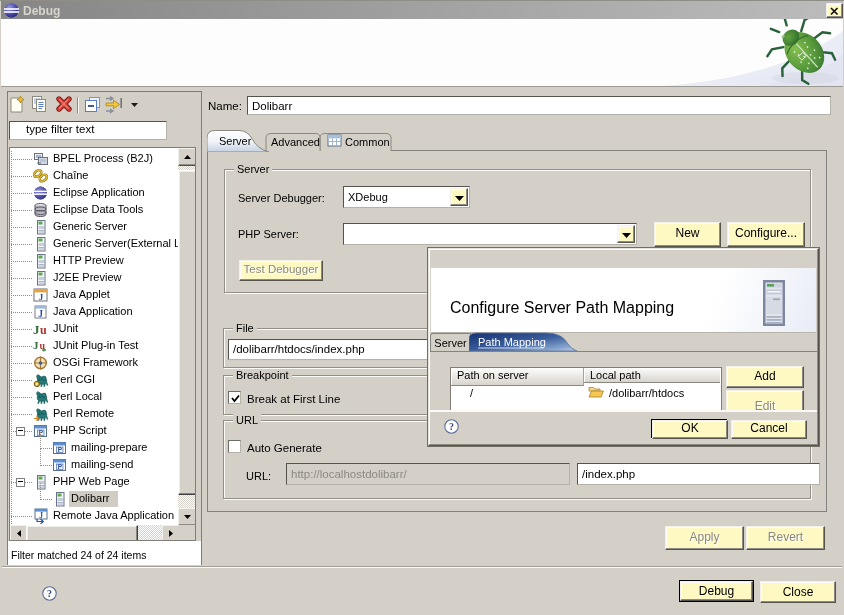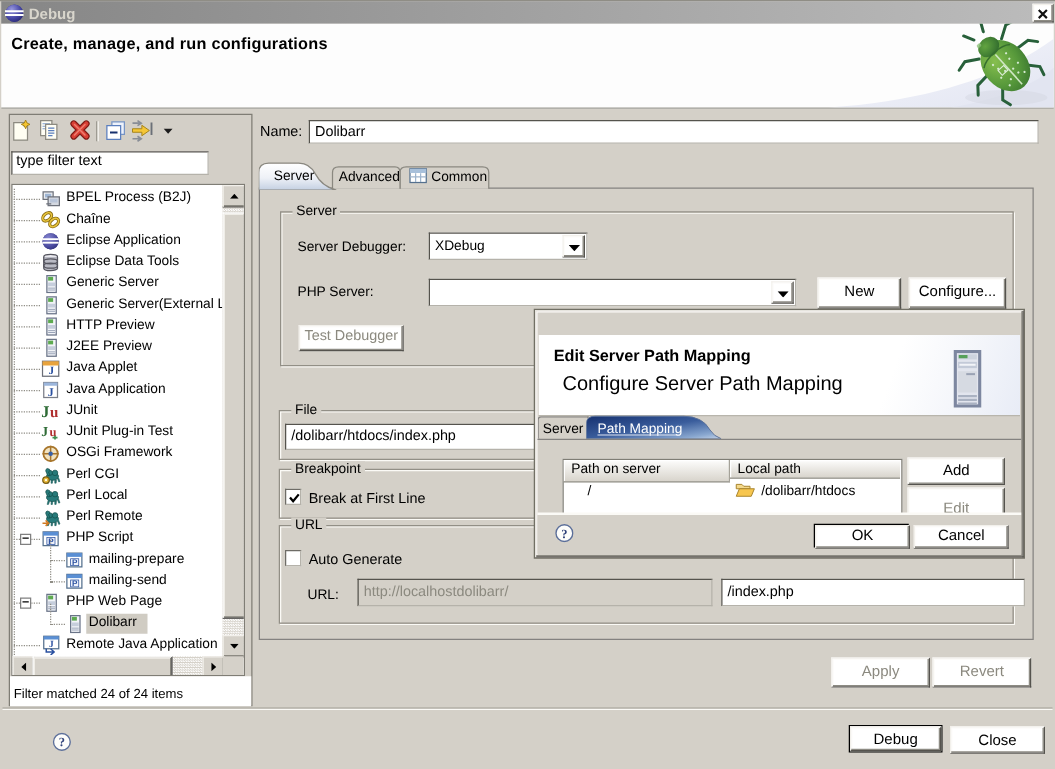--- a/index.html
+++ b/index.html
@@ -2,21 +2,21 @@
 <html><head><meta charset="utf-8">
 <style>
 html,body{margin:0;padding:0}
 body{width:844px;height:615px;overflow:hidden;position:relative;
   font-family:"Liberation Sans",sans-serif;font-size:11px;color:#000;
   background:#d4d0c8;}
 .abs{position:absolute}
 
 .raised{background:#d5d1c9;border:1px solid;border-color:#ffffff #404040 #404040 #ffffff;
   box-shadow:inset -1px -1px 0 #87857d, inset 1px 1px 0 #efede7;}
-.btn{background:#ffffff;border:1px solid;border-color:#f2f0eb #55534e #55534e #f2f0eb;
+.btn{background:#fef9c3;border:1px solid;border-color:#f2f0eb #55534e #55534e #f2f0eb;
   box-shadow:inset -1px -1px 0 #8d8b83, inset 1px 1px 0 #fdfcfa;
   text-align:center;font-size:12px;line-height:21px;}
 .dis{color:#8b897f;text-shadow:1px 1px 0 #fefefb;text-align:center;}
 .sunken{background:#fff;border:1px solid;border-color:#55534d #b5b2aa #b5b2aa #55534d;}
 .field{background:#fff;border:1px solid;border-color:#55534d #b5b2aa #b5b2aa #55534d;
   font-size:11.5px;line-height:19px;padding-left:4px;white-space:nowrap;overflow:hidden}
 .grp{border:1px solid #928f86;box-shadow:inset 1px 1px 0 #fbfaf6, 1px 1px 0 #fbfaf6;}
 .grplbl{position:absolute;top:-7px;left:9px;background:#d4d0c8;padding:0 3px;font-size:11px;line-height:13px}
 .cb{width:11px;height:11px;background:#fff;border:1px solid;border-color:#6e6c66 #b5b2aa #b5b2aa #6e6c66;}
 .lbl{font-size:11px;line-height:13px;white-space:nowrap}
@@ -108,21 +108,20 @@
           <circle cx="7" cy="-5" r="0.9"></circle>
           <circle cx="-3" cy="5" r="0.9"></circle>
         <circle cx="3" cy="8" r="0.9"></circle>
           <circle cx="-8" cy="16" r="0.9"></circle>
           <circle cx="8" cy="16" r="0.9"></circle>
       </g>
       <rect x="-7" y="1" width="6" height="5" fill="none" stroke="#ddeed8" stroke-width="0.9"></rect>
       <ellipse cx="-5" cy="-24" rx="2" ry="1.5" fill="#8fc27c" opacity="0.8"></ellipse>
     </g>
   </svg>
-  <div class="abs" style="left:8px;top:8px;font-weight:bold;font-size:13px;letter-spacing:.2px">Create, manage, and run configurations</div>
 </div>
 
 <div class="abs" style="left:7px;top:91px;width:195px;height:474px;border:1px solid #7f7d75;background:#d3cfc7;box-sizing:border-box">
 </div>
 
 <svg class="abs" style="left:9px;top:95px" width="135" height="20" viewBox="0 0 135 20">
 
   <g>
     <path d="M2 3 h8 l3 3 v11 h-11 z" fill="#fffef2" stroke="#8c8a80"></path>
     <path d="M10 3 l3 3 h-3 z" fill="#e4e1d2" stroke="#8c8a80" stroke-width="0.8"></path>
@@ -159,21 +158,21 @@
     <path d="M1 3.5 h6 M5 1.5 l3 2 -3 2" stroke="#888d96" stroke-width="1.3" fill="none"></path>
     <path d="M16.2 3 v10" stroke="#6b7078" stroke-width="1.5"></path>
     <path d="M1 8 h7.5 v-2.8 l6 4.2 -6 4.2 v-2.8 h-7.5 z" fill="#f5c636" stroke="#a5841c" stroke-width="0.8"></path>
     <path d="M1 16 h6 M5 14 l3 2 -3 2" stroke="#888d96" stroke-width="1.3" fill="none"></path>
   </g>
 
   <path d="M122 8 h7 l-3.5 4 z" fill="#1c1c1c"></path>
 </svg>
 
 <div class="abs sunken" style="left:9px;top:121px;width:156px;height:17px;">
-  <div style="margin:1px 0 0 3px;font-size:11.5px">type filter text</div>
+  <div style="margin:1px 0 0 16px;font-size:11.5px">type filter text</div>
 </div>
 
 <div class="abs" style="left:9px;top:147px;width:187px;height:394px;background:#fff;border:1px solid #7f7d75;box-sizing:border-box;overflow:hidden">
   <div id="tree" class="abs" style="left:0;top:0;width:168px;height:486px;overflow:hidden">
       <div class="dotV" style="left:1px;top:3px;height:513px"></div>
       <div class="dotH" style="left:1px;top:10.5px;width:21px"></div>
       <svg class="ticon" style="left:23px;top:2.5px" viewBox="0 0 16 16">
         <rect x="1.5" y="2.5" width="8" height="6" fill="#eceef2" stroke="#6d717b"></rect>
         <rect x="3" y="4" width="5" height="3" fill="#9fb6d4"></rect>
         <rect x="5.5" y="6.5" width="9" height="7" fill="#d4d8e0" stroke="#6d717b"></rect>
@@ -479,21 +478,20 @@
   <div class="btn" style="width:73px;height:20px;line-height:18px;box-sizing:border-box">Debug</div>
 </div>
 <div class="abs btn" style="left:760px;top:581px;width:76px;height:22px;line-height:20px;box-sizing:border-box">Close</div>
 
 <div class="abs" style="left:428px;top:248px;width:389px;height:196px;background:#d4d0c8;
   border:1px solid;border-color:#e6e4de #55534e #55534e #e6e4de;box-shadow:0 0 0 1px #716f64, inset -1px -1px 0 #8d8b83, inset 1px 1px 0 #fdfcfa;z-index:10">
 
 
   <div class="abs" style="left:2px;top:19px;width:385px;height:64px;
     background:linear-gradient(110deg,#ffffff 72%,#f3f5fa 88%,#e8ecf6 100%);border-bottom:1px solid #b8b5ac">
-    <div class="abs" style="left:12px;top:9px;font-weight:bold;font-size:13px">Edit Server Path Mapping</div>
     <div class="abs" style="left:19px;top:31px;font-size:16px">Configure Server Path Mapping</div>
     <svg class="abs" style="left:331px;top:11px" width="24" height="48" viewBox="0 0 24 48">
       <rect x="1" y="1" width="22" height="46" fill="#7d87a0"></rect>
       <rect x="3.5" y="3.5" width="17" height="41" fill="#e2e5ee"></rect>
       <rect x="4.5" y="4.5" width="15" height="4" fill="#cdd3de"></rect>
       <rect x="5" y="5" width="7" height="2.6" fill="#57a05a"></rect>
       <rect x="4.5" y="10.5" width="15" height="5" fill="#c3cad8"></rect>
       <rect x="5.5" y="12" width="13" height="1.6" fill="#f2f4f8"></rect>
       <rect x="4.5" y="18" width="15" height="17" fill="#d6dae2"></rect>
       <rect x="11" y="19.5" width="7" height="1.6" fill="#9aa2b4"></rect>

